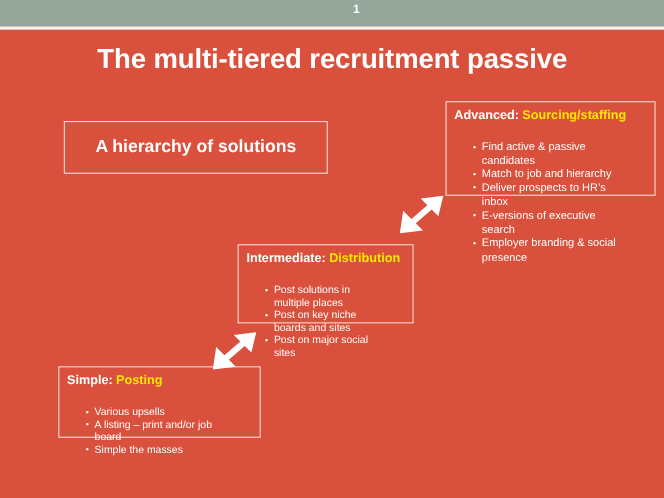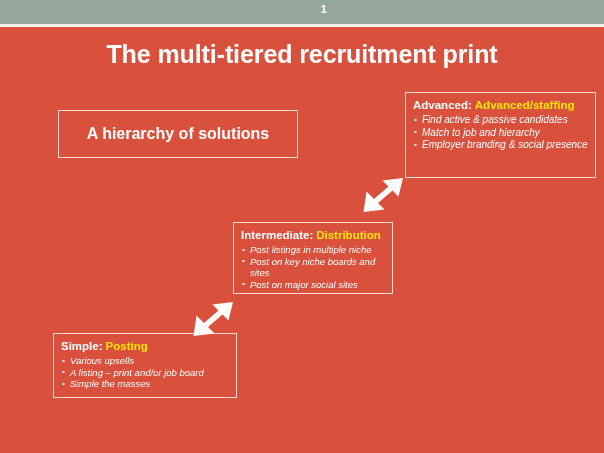--- a/index.html
+++ b/index.html
@@ -92,21 +92,21 @@
   .tier-box {
     padding: 5px 7px 6px 7px;
   }
   #tier-advanced {
     left: 405px;
     top: 92px;
     width: 191px;
     height: 86px;
   }
   #tier-intermediate {
-    left: 233px;
+    left: 216px;
     top: 222px;
     width: 160px;
     height: 72px;
   }
   #tier-simple {
     left: 53px;
     top: 333px;
     width: 184px;
     height: 65px;
   }
@@ -122,23 +122,22 @@
     color: #ffffff;
   }
   .tier-heading .tier-kind {
     font-weight: bold;
     color: #ffe600;
     margin-left: 3px;
   }
 
   .tier-bullets {
     list-style: none;
-    margin: 0;
+    margin: 16px;
     padding: 0;
-    font-style: italic;
   }
   .tier-bullets li {
     position: relative;
     padding-left: 9px;
     font-size: 9.5px;
     line-height: 11.6px;
     color: #ffffff;
   }
   .tier-bullets li::before {
     content: "\2022";
@@ -172,43 +171,45 @@
 </style>
 </head>
 <body>
 
 <div id="slide">
 
   <div id="header-bar"></div>
   <div id="header-gap"></div>
   <div id="page-number">1</div>
 
-  <div id="slide-title">The multi-tiered recruitment print</div>
+  <div id="slide-title">The multi-tiered recruitment passive</div>
 
   <div id="hierarchy-box" class="outline-box">
     <span id="hierarchy-label">A hierarchy of solutions</span>
   </div>
 
   <div id="tier-advanced" class="outline-box tier-box">
     <div class="tier-heading">
-      <span class="tier-name">Advanced:</span><span class="tier-kind">Advanced/staffing</span>
+      <span class="tier-name">Advanced:</span><span class="tier-kind">Sourcing/staffing</span>
     </div>
     <ul class="tier-bullets">
       <li>Find active &amp; passive candidates</li>
       <li>Match to job and hierarchy</li>
+      <li>Deliver prospects to HR’s inbox</li>
+      <li>E-versions of executive search</li>
       <li>Employer branding &amp; social presence</li>
     </ul>
   </div>
 
   <div id="tier-intermediate" class="outline-box tier-box">
     <div class="tier-heading">
       <span class="tier-name">Intermediate:</span><span class="tier-kind">Distribution</span>
     </div>
     <ul class="tier-bullets">
-      <li>Post listings in multiple niche</li>
+      <li>Post solutions in multiple places</li>
       <li>Post on key niche boards and sites</li>
       <li>Post on major social sites</li>
     </ul>
   </div>
 
   <div id="tier-simple" class="outline-box tier-box">
     <div class="tier-heading">
       <span class="tier-name">Simple:</span><span class="tier-kind">Posting</span>
     </div>
     <ul class="tier-bullets">

